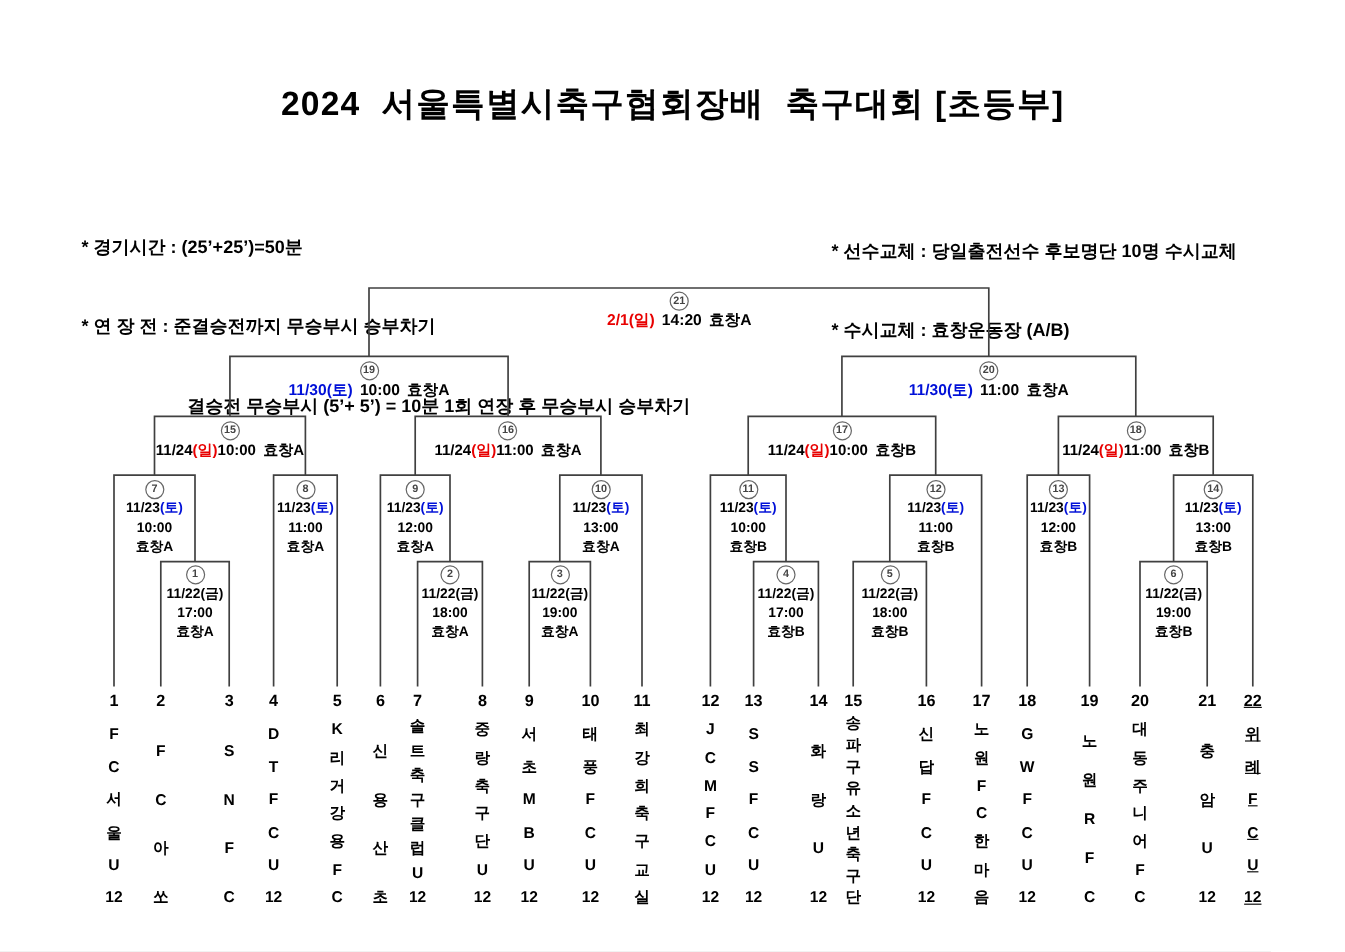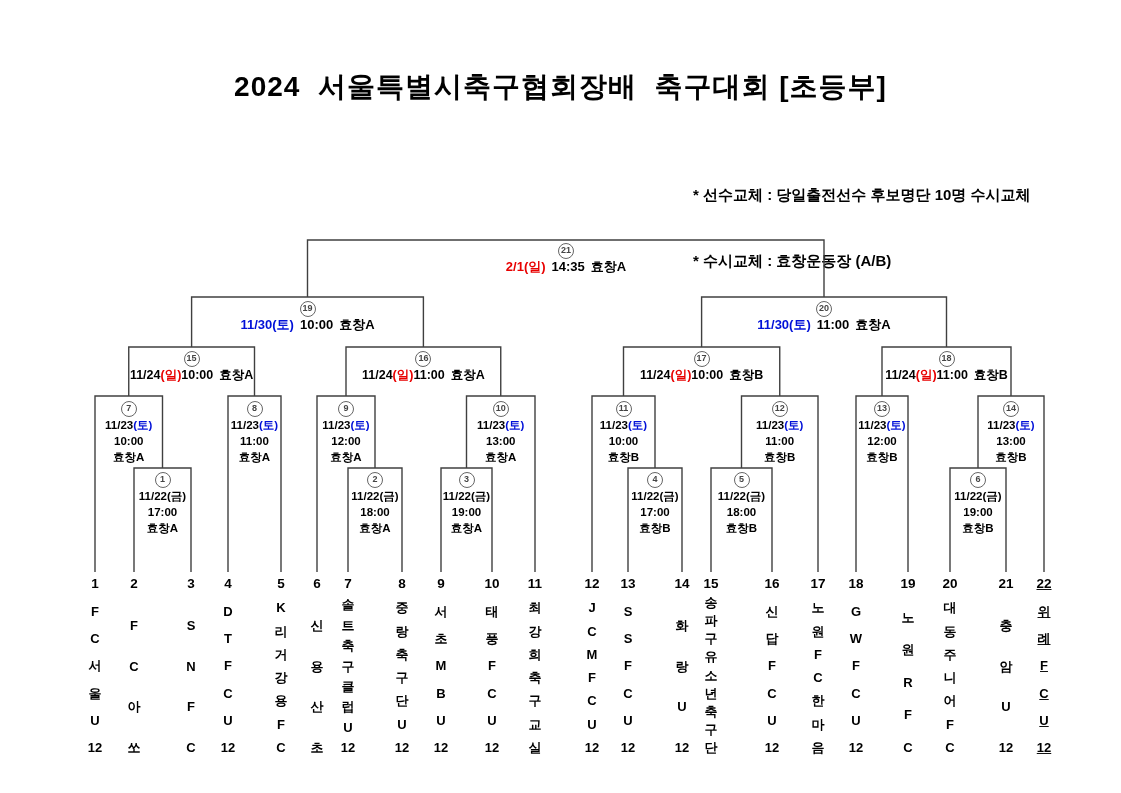--- a/index.html
+++ b/index.html
@@ -6,21 +6,21 @@
   .page{
     position:relative;width:1121px;height:793px;background:#ffffff;
     font-family:"Liberation Sans","DejaVu Sans",sans-serif;color:#111;overflow:hidden;
   }
   .title{
     position:absolute;top:68px;left:0;width:100%;text-align:center;
     font-size:28px;font-weight:bold;letter-spacing:1px;white-space:pre;color:#000;
   }
   .notes{position:absolute;font-size:15px;font-weight:bold;line-height:22px;white-space:pre;color:#000;}
   .notes-left{left:68px;top:152px;}
-  .notes-right{left:693px;top:140px;}
+  .notes-right{left:693px;top:155px;}
   .note-indent{padding-left:88px;}
   svg.lines{position:absolute;left:0;top:0;pointer-events:none;}
   .match{position:absolute;text-align:center;font-weight:bold;color:#000;}
   .match .ln{line-height:16px;font-size:11.5px;white-space:nowrap;}
   .match.one{width:160px;}
   .match.one .ln{font-size:12.5px;}
   .match.big{width:220px;}
   .match.big .ln{font-size:13px;}
   .match.stack{width:90px;}
   .circ{
@@ -38,20 +38,25 @@
   .tno{font-size:13.5px;font-weight:bold;color:#000;}
   .tch{font-size:13px;font-weight:bold;color:#000;line-height:1;}
 </style>
 </head>
 <body>
 
 <div class="page">
 
   <div class="title">2024  서울특별시축구협회장배  축구대회 [초등부]</div>
 
+  <div class="notes notes-left">
+    <div>* 경기시간 : (25’+25’)=50분</div>
+    <div>* 연 장 전 : 준결승전까지 무승부시 승부차기</div>
+    <div class="note-indent">결승전 무승부시 (5’+ 5’) = 10분 1회 연장 후 무승부시 승부차기</div>
+  </div>
   <div class="notes notes-right">
     <div>* 선수교체 : 당일출전선수 후보명단 10명 수시교체</div>
     <div>* 수시교체 : 효창운동장 (A/B)</div>
   </div>
 
   <svg class="lines" width="1121" height="793" viewBox="0 0 1121 793">
     <g fill="none" stroke="#404040" stroke-width="1.4">
 
       <path d="M307.5 297 V240 H824 V297"></path>
 
@@ -77,21 +82,21 @@
       <path d="M441 572 V468 H492 V572"></path>
       <path d="M628 572 V468 H682 V572"></path>
       <path d="M711 572 V468 H772 V572"></path>
       <path d="M950 572 V468 H1006 V572"></path>
     </g>
   </svg>
 
   <div class="match big" style="left:456px;top:241px">
     <div class="ln"><span class="circ">21</span></div>
     <div class="ln">
-      <span class="red">2/1(일)</span><span class="gap">14:35</span><span class="gap">효창A</span>
+      <span class="red">2/1(일)</span><span class="gap">14:20</span><span class="gap">효창A</span>
     </div>
   </div>
 
   <div class="match big" style="left:197.5px;top:299px">
     <div class="ln"><span class="circ">19</span></div>
     <div class="ln">
       <span class="blue">11/30(토)</span><span class="gap">10:00</span><span class="gap">효창A</span>
     </div>
   </div>
   <div class="match big" style="left:714px;top:299px">

